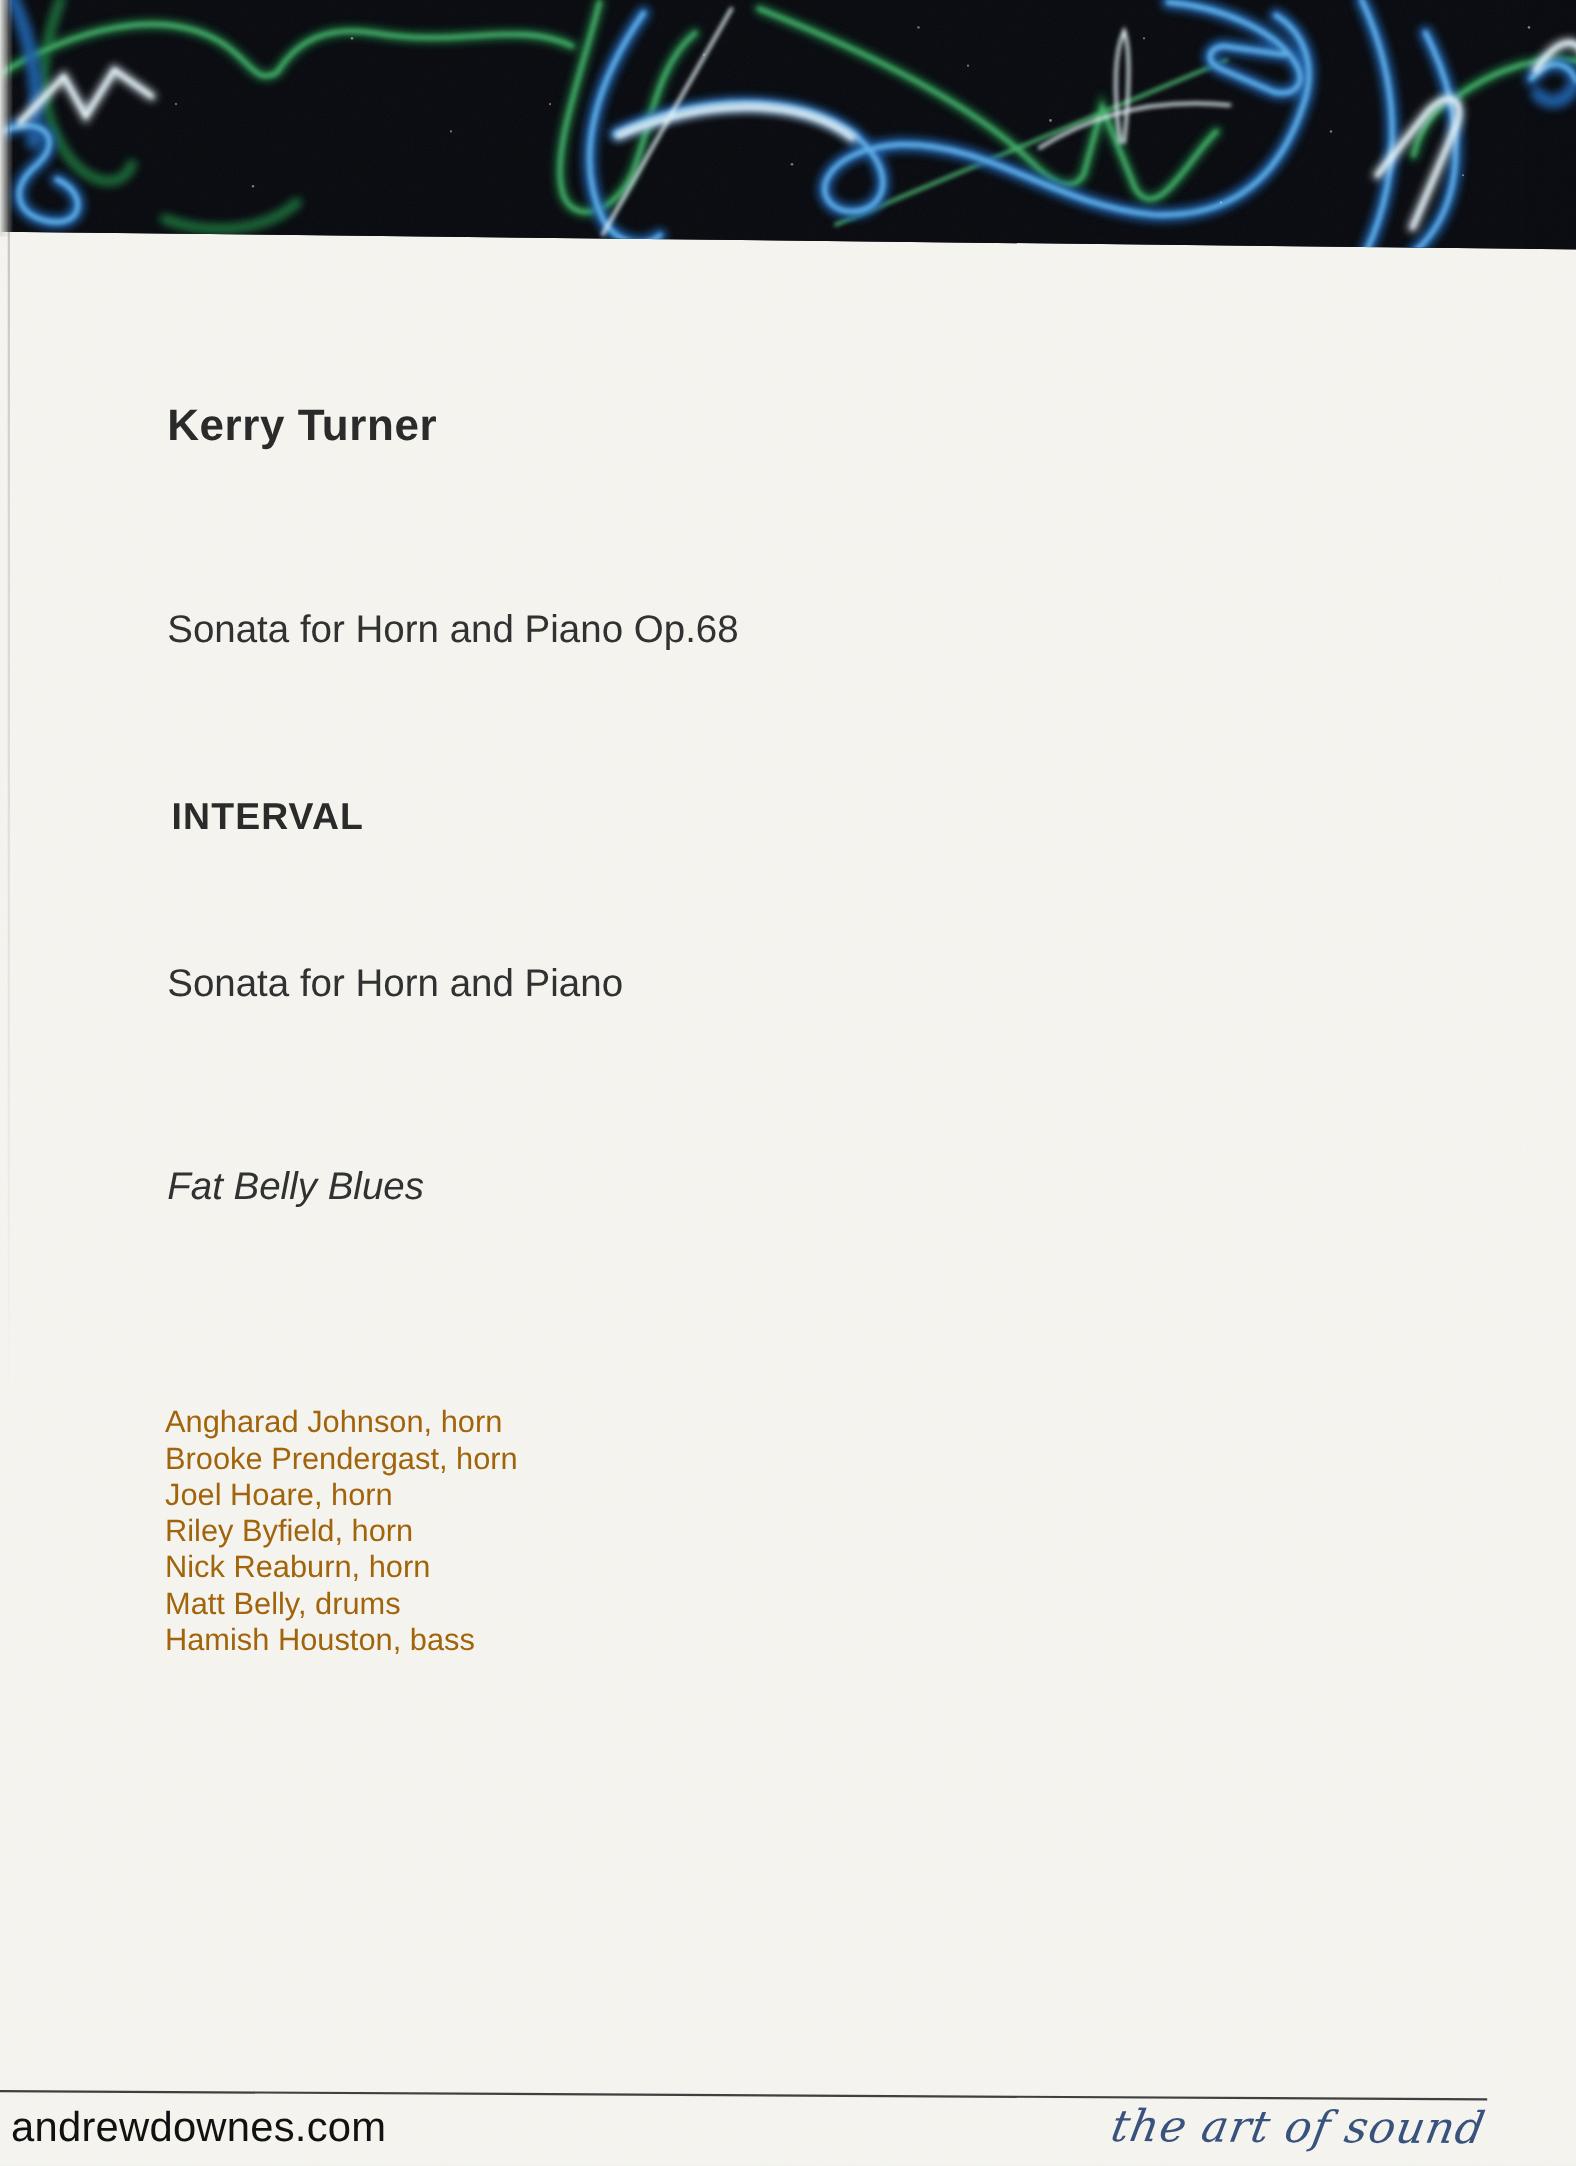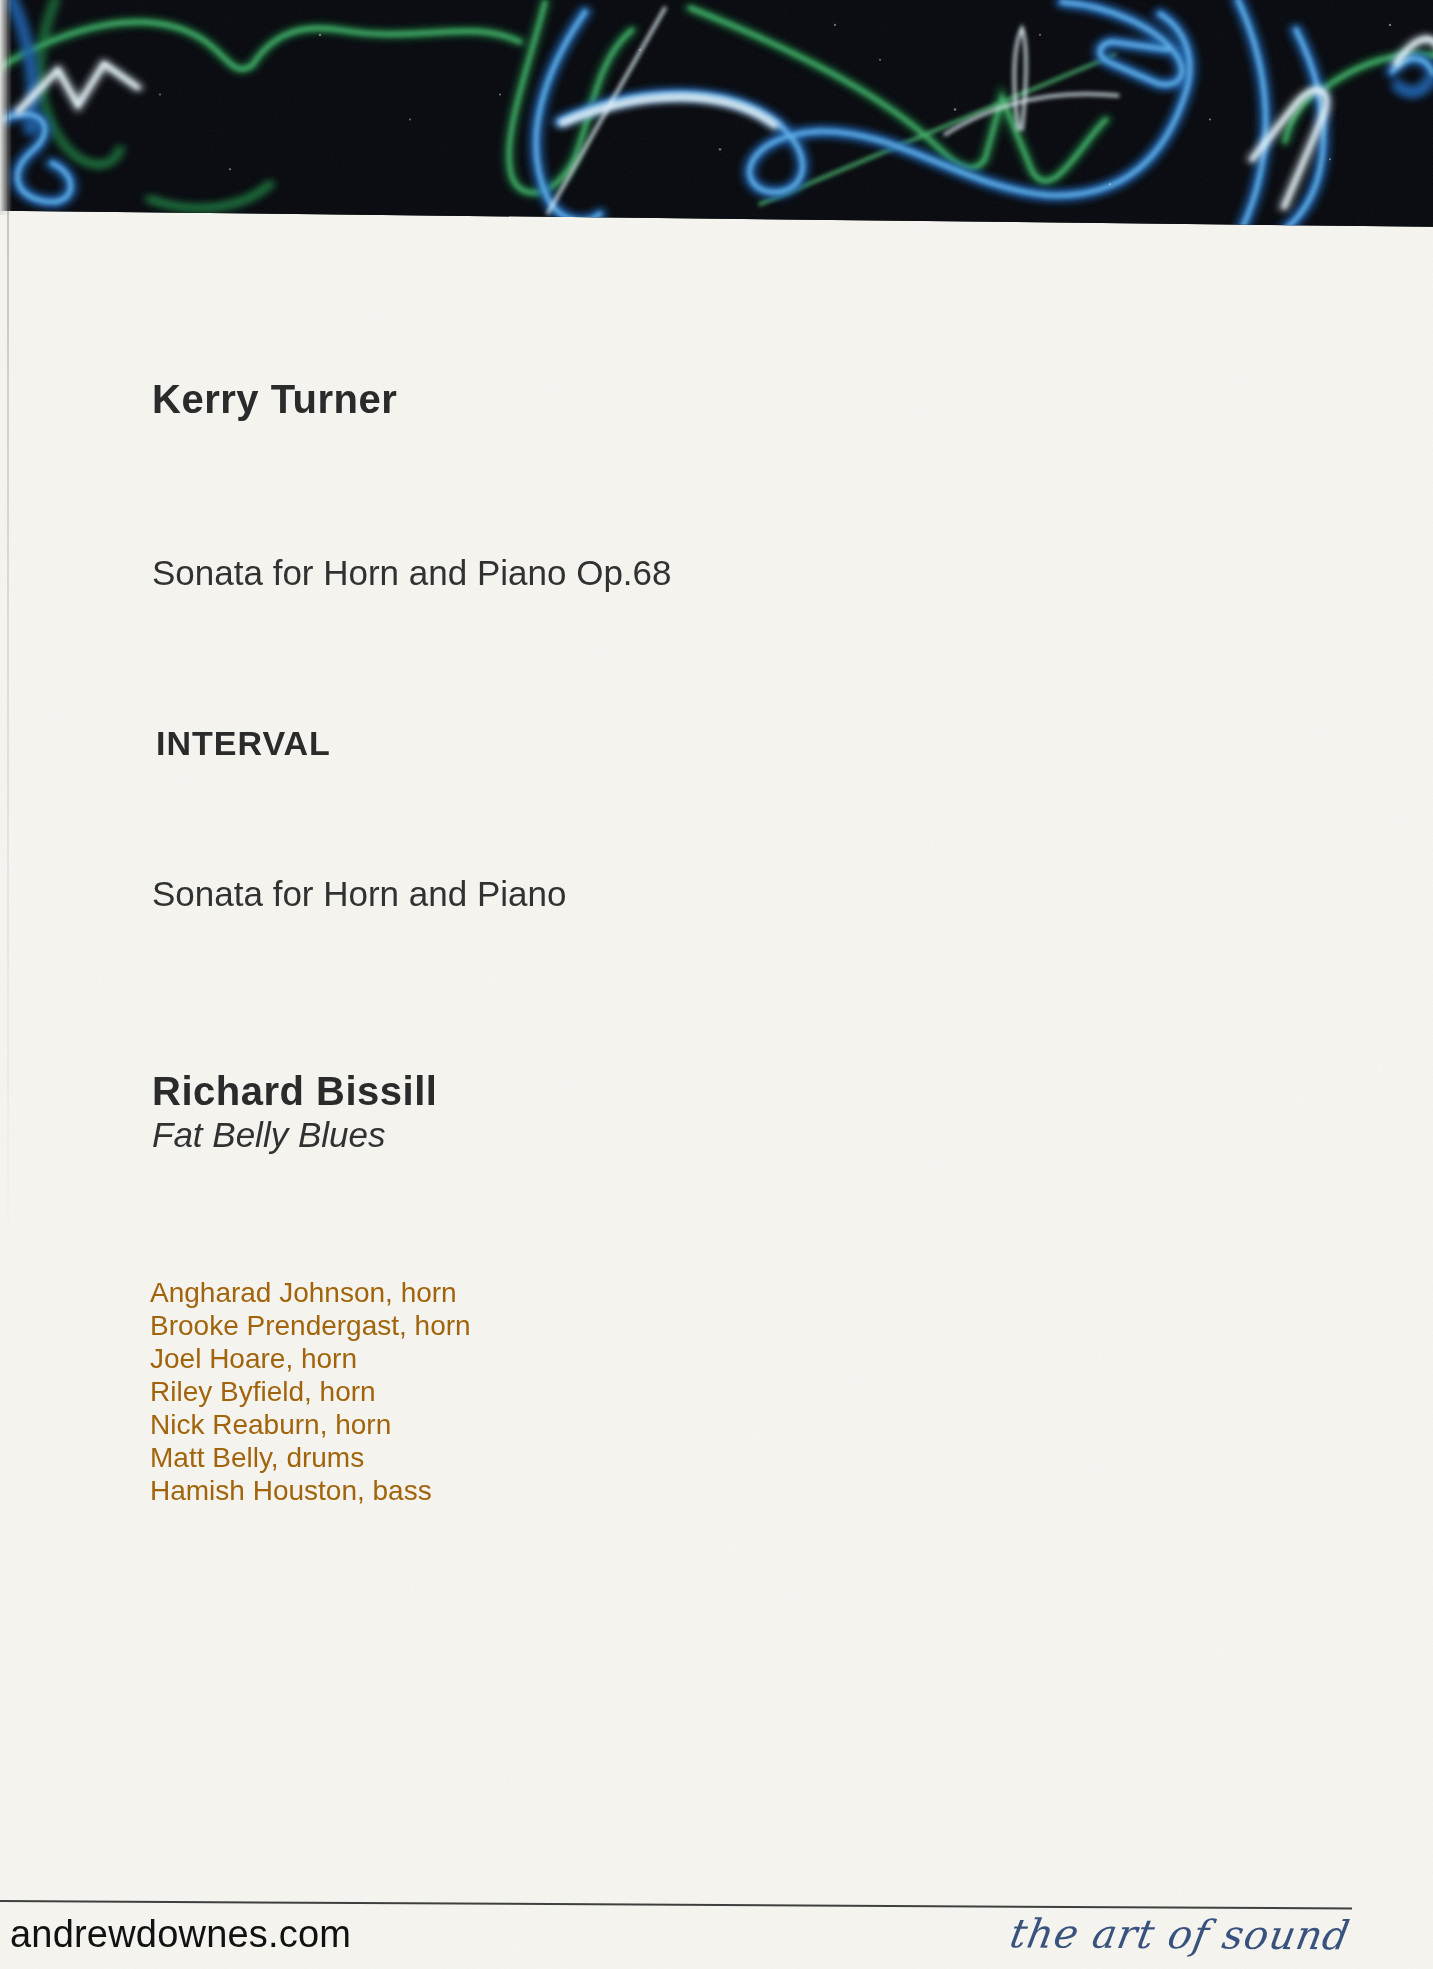--- a/index.html
+++ b/index.html
@@ -21,21 +21,21 @@
     z-index:5;
   }
   .scan-crease{
     position:absolute;top:0;left:7px;width:2px;height:1290px;
     background:linear-gradient(to bottom,rgba(40,40,40,.28),rgba(40,40,40,.14) 40%,rgba(40,40,40,0));
     z-index:6;
   }
   .scan-noise{position:absolute;inset:0;z-index:4;pointer-events:none;opacity:.05;}
   
   .entry{position:absolute;left:152px;color:#2b2b2b;line-height:44px;white-space:nowrap;}
-  .composer{font-size:40px;font-weight:bold;color:#272727;letter-spacing:.5px;margin-top:12px;}
+  .composer{font-size:40px;font-weight:bold;color:#272727;letter-spacing:.5px;}
   .work{font-size:35px;font-weight:normal;color:#2e2e2e;}
   .work.italic{font-style:italic;}
   .interval{
     position:absolute;left:156px;font-size:34px;font-weight:bold;
     color:#272727;letter-spacing:1px;white-space:nowrap;
   }
   .artists{position:absolute;left:150px;color:#2b2b2b;}
   .artists-heading{font-size:37px;font-weight:bold;color:#252525;margin:0 0 7px 0;letter-spacing:.5px;}
   .artists-list{list-style:none;margin:0;padding:0;font-size:28px;line-height:33px;color:#a16207;}
   
@@ -162,21 +162,20 @@
     <div class="work">Sonata for Horn and Piano Op.68</div>
   </section>
 
   <div class="interval" style="top:724px">INTERVAL</div>
 
   <section class="entry" style="top:872px">
     <div class="work">Sonata for Horn and Piano</div>
   </section>
 
   <section class="entry" style="top:1057px">
-    <div class="composer">Richard Bissill</div>
     <div class="work italic">Fat Belly Blues</div>
   </section>
 
   <section class="artists" style="top:1276px">
     <ul class="artists-list">
       <li>Angharad Johnson, horn</li>
       <li>Brooke Prendergast, horn</li>
       <li>Joel Hoare, horn</li>
       <li>Riley Byfield, horn</li>
       <li>Nick Reaburn, horn</li>

